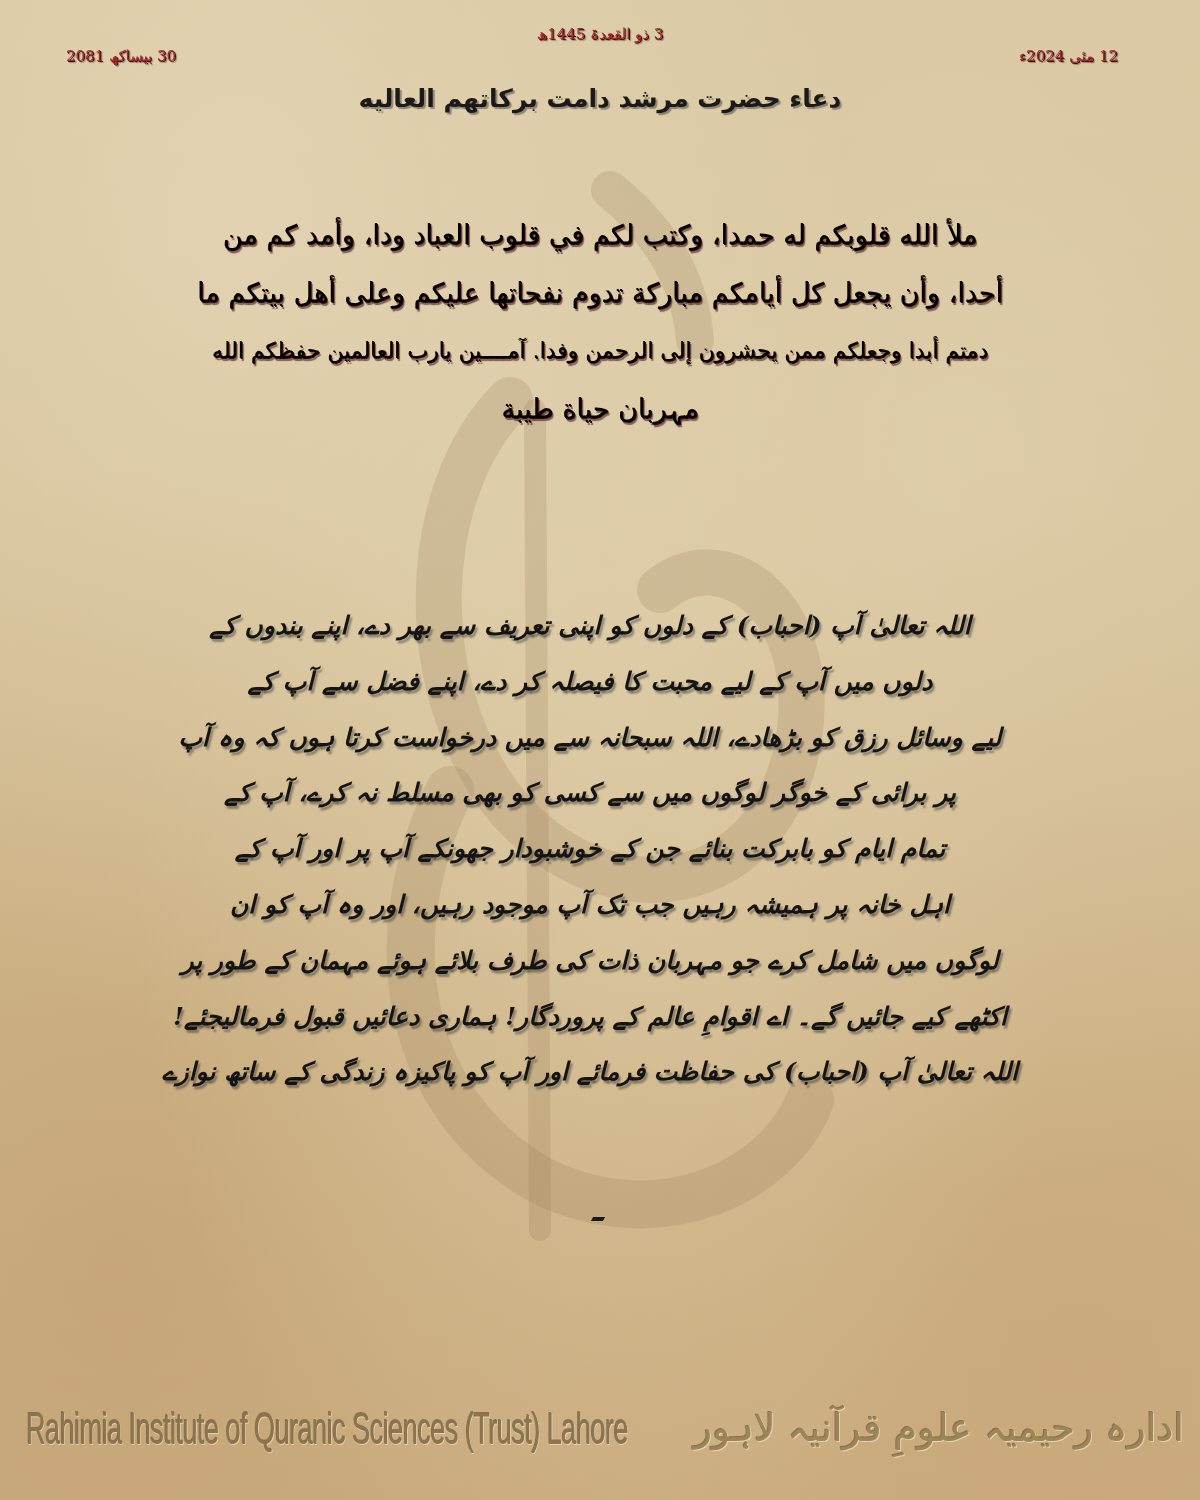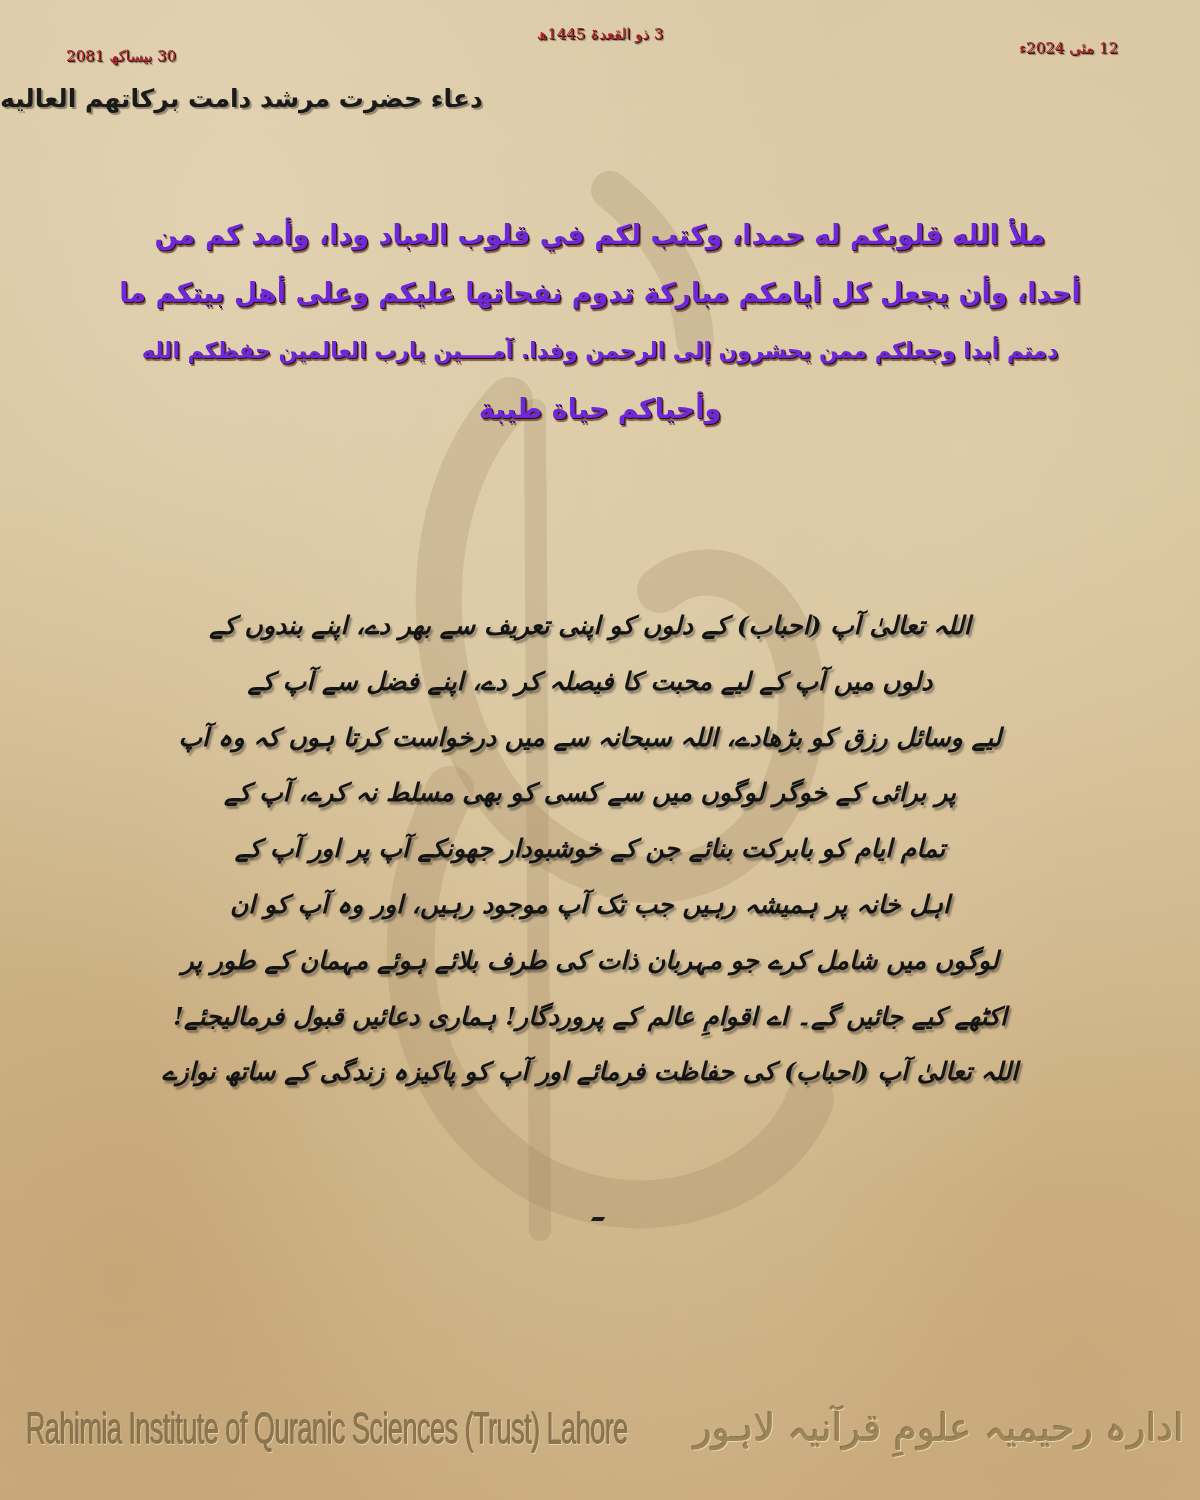--- a/index.html
+++ b/index.html
@@ -40,48 +40,48 @@
       position: absolute;
       font-family: "DejaVu Serif", serif;
       font-size: 15px;
       color: #b3232a;
       text-shadow: 1px 1px 0 #2a1a12, 2px 2px 1px rgba(0,0,0,0.35);
       direction: rtl;
       white-space: nowrap;
     }
     .date-left { left: 66px; top: 47px; text-align: center; }
     .date-center { left: 0; width: 1200px; text-align: center; top: 25px; }
-    .date-right { right: 82px; top: 39px; margin-left: 40px; }
+    .date-right { right: 82px; top: 47px; margin-left: 40px; }
 
     .title {
       position: absolute;
       top: 84px;
       left: 0;
       width: 1200px;
-      text-align: left;
+      text-align: center;
       direction: rtl;
       font-family: "DejaVu Sans", sans-serif;
       font-weight: bold;
       font-size: 25px;
       color: #1a1a1a;
       text-shadow: 2px 2px 1px rgba(0,0,0,0.35);
     }
 
     .arabic-block {
       position: absolute;
       top: 206px;
       left: 60px;
       width: 1080px;
       text-align: center;
       direction: rtl;
     }
     .arabic-line {
       font-family: "DejaVu Sans", sans-serif;
-      font-weight: bold;
-      color: #6d28d9;
+      font-weight: normal;
+      color: #000000;
       text-shadow: 1px 1px 0 #3a0a0a, 2px 3px 1px rgba(40,10,5,0.55);
       white-space: nowrap;
       line-height: 58px;
       font-size: 27px;
     }
     .arabic-line.small { font-size: 22px; }
 
     .urdu-block {
       position: absolute;
       top: 598px;
@@ -160,21 +160,21 @@
   <div class="date date-center">3 ذو القعدۃ 1445ھ</div>
   <div class="date date-right">12 مئی 2024ء</div>
 </div>
 
 <div class="title">دعاء حضرت مرشد دامت برکاتهم العالیه</div>
 
 <div class="arabic-block">
   <div class="arabic-line">ملأ الله قلوبكم له حمدا، وكتب لكم في قلوب العباد ودا، وأمد كم من</div>
   <div class="arabic-line">أحدا، وأن يجعل كل أيامكم مباركة تدوم نفحاتها عليكم وعلى أهل بيتكم ما</div>
   <div class="arabic-line small">دمتم أبدا وجعلكم ممن يحشرون إلى الرحمن وفدا. آمــــين يارب العالمين حفظكم الله</div>
-  <div class="arabic-line">وأحياكم حياة طيبة</div>
+  <div class="arabic-line">مہربان حياة طيبة</div>
 </div>
 
 <div class="urdu-block">
   <div class="urdu-line">اللہ تعالیٰ آپ (احباب) کے دلوں کو اپنی تعریف سے بھر دے، اپنے بندوں کے</div>
   <div class="urdu-line">دلوں میں آپ کے لیے محبت کا فیصلہ کر دے، اپنے فضل سے آپ کے</div>
   <div class="urdu-line">لیے وسائل رزق کو بڑھادے، اللہ سبحانہ سے میں درخواست کرتا ہوں کہ وہ آپ</div>
   <div class="urdu-line">پر برائی کے خوگر لوگوں میں سے کسی کو بھی مسلط نہ کرے، آپ کے</div>
   <div class="urdu-line">تمام ایام کو بابرکت بنائے جن کے خوشبودار جھونکے آپ پر اور آپ کے</div>
   <div class="urdu-line">اہل خانہ پر ہمیشہ رہیں جب تک آپ موجود رہیں، اور وہ آپ کو ان</div>
   <div class="urdu-line">لوگوں میں شامل کرے جو مہربان ذات کی طرف بلائے ہوئے مہمان کے طور پر</div>

